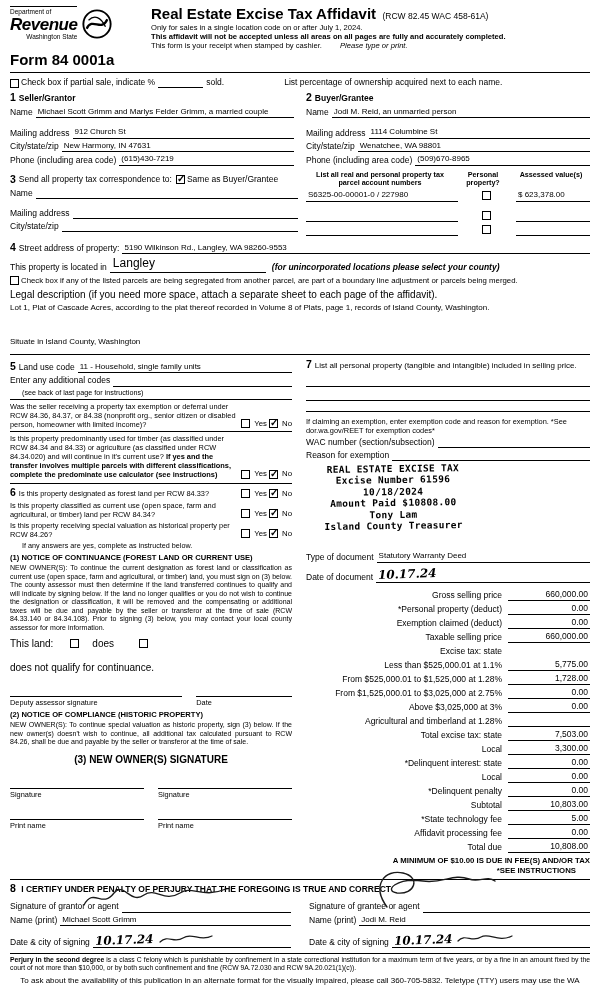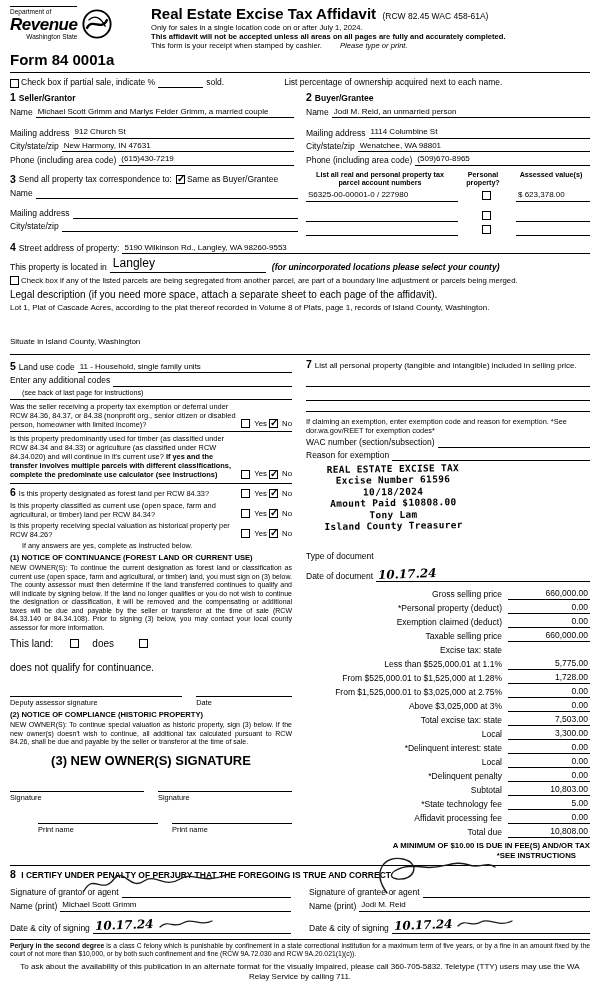--- a/index.html
+++ b/index.html
@@ -65,21 +65,21 @@
   .q-text{flex:1;font-size:7.4px;line-height:1.22;}
   .yn{white-space:nowrap;display:flex;align-items:center;gap:2px;margin-left:5px;font-size:7.8px;}
   .sec-para{font-size:7px;line-height:1.22;text-align:justify;margin-top:1px;}
   .notice-title{font-weight:bold;font-size:7.6px;margin-top:3px;}
   .thisland{display:flex;flex-wrap:wrap;align-items:center;gap:11px;margin-top:4px;font-size:10px;}
   .sigline-row{display:flex;gap:14px;margin-top:12px;}
   .sig-block{display:flex;flex-direction:column;}
   .sig-block .line{border-bottom:0.9px solid #000;height:10px;}
   .sig-block .slabel{font-size:7.4px;margin-top:1px;}
   .w-big{flex:1.8;}.w-sm{flex:1;}
-  .owner-sig-title{font-weight:bold;font-size:13px;text-align:center;margin-top:6px;}
+  .owner-sig-title{font-weight:bold;font-size:10px;text-align:center;margin-top:6px;}
   .owner-rows{display:flex;gap:14px;margin-top:12px;}
   .owner-rows .sig-block{flex:1;}
   
   .blank-line{border-bottom:0.9px solid #000;height:13px;}
   .exemption-note{font-size:7.4px;line-height:1.25;margin-top:5px;}
   .stamp-space{height:88px;position:relative;}
   .stamp{position:absolute;top:2px;left:18px;text-align:center;font-family:"DejaVu Sans Mono",monospace;font-weight:bold;font-size:9.5px;line-height:1.2;letter-spacing:0.3px;transform:rotate(-0.8deg);white-space:nowrap;}
   .taxline{display:flex;justify-content:flex-end;align-items:flex-end;height:14px;}
   .tl-label{text-align:right;white-space:nowrap;}
   .tl-value{width:80px;margin-left:6px;border-bottom:0.9px solid #000;text-align:right;padding-right:2px;min-height:10px;}
@@ -345,21 +345,21 @@
         <div class="owner-rows">
           <div class="sig-block">
             <div class="line"></div>
             <div class="slabel">Signature</div>
           </div>
           <div class="sig-block">
             <div class="line"></div>
             <div class="slabel">Signature</div>
           </div>
         </div>
-        <div class="owner-rows" style="margin-top:10px;margin-left:28px;">
+        <div class="owner-rows" style="margin-top:10px;">
           <div class="sig-block">
             <div class="line"></div>
             <div class="slabel">Print name</div>
           </div>
           <div class="sig-block">
             <div class="line"></div>
             <div class="slabel">Print name</div>
           </div>
         </div>
       </div>
@@ -388,20 +388,21 @@
           <div>Excise Number 61596</div>
           <div>10/18/2024</div>
           <div>Amount Paid $10808.00</div>
           <div>Tony Lam</div>
           <div>Island County Treasurer</div>
         </div>
       </div>
 
       <div class="fieldrow">
           <span class="lbl">Type of document</span>
+          <span class="val">Statutory Warranty Deed</span>
         </div>
       <div class="fieldrow" style="height:18px;">
           <span class="lbl">Date of document</span>
           <span class="val"><span class="hand">10.17.24</span></span>
         </div>
 
       <div style="height:4px;"></div>
 
       <div class="taxline">
           <span class="tl-label">Gross selling price</span>
@@ -431,20 +432,24 @@
           <span class="tl-label">From $525,000.01 to $1,525,000 at 1.28%</span>
           <span class="tl-value">1,728.00</span>
         </div>
       <div class="taxline">
           <span class="tl-label">From $1,525,000.01 to $3,025,000 at 2.75%</span>
           <span class="tl-value">0.00</span>
         </div>
       <div class="taxline">
           <span class="tl-label">Above $3,025,000 at 3%</span>
           <span class="tl-value">0.00</span>
+        </div>
+      <div class="taxline">
+          <span class="tl-label">Agricultural and timberland at 1.28%</span>
+          <span class="tl-value"></span>
         </div>
       <div class="taxline">
           <span class="tl-label">Total excise tax: state</span>
           <span class="tl-value">7,503.00</span>
         </div>
       <div class="taxline">
           <span class="tl-label">Local</span>
           <span class="tl-value">3,300.00</span>
         </div>
       <div class="taxline">

